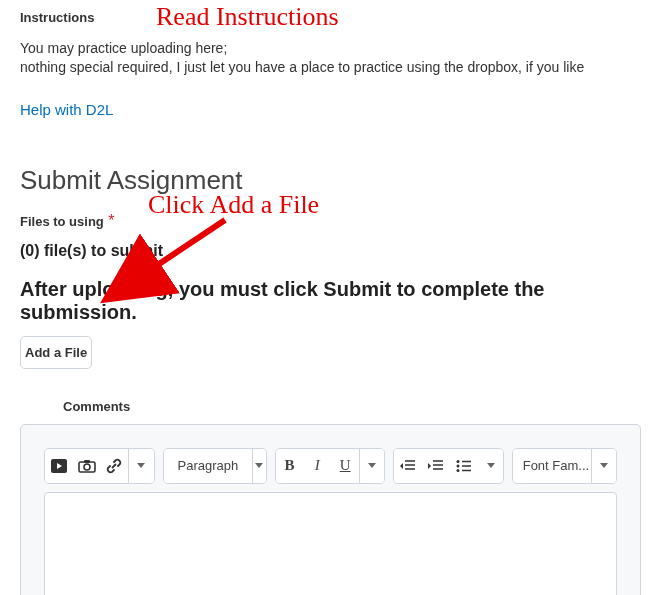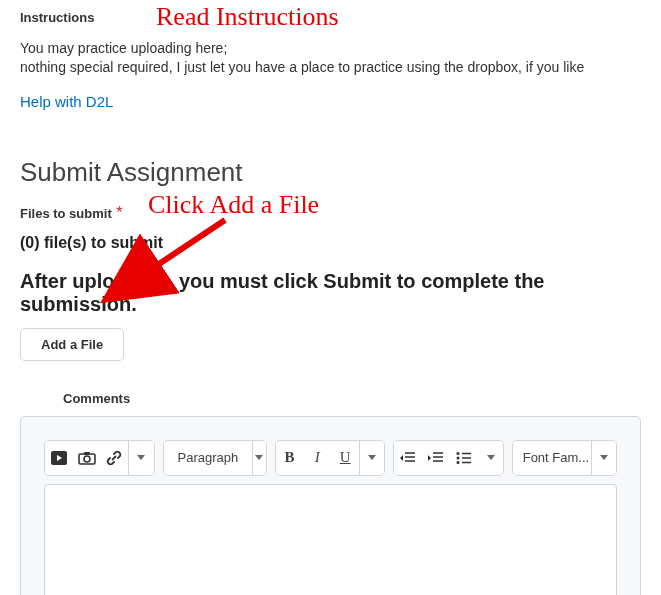--- a/index.html
+++ b/index.html
@@ -21,21 +21,21 @@
   }
   .instruction-text {
     font-size: 14px;
     color: #333;
     margin: 14px 0 12px 0;
     line-height: 1.35;
   }
   .help-link {
     color: #006fbf;
     font-size: 15px;
-    margin-top: 4px;
+    margin-top: 12px;
     display: inline-block;
     cursor: pointer;
   }
   .submit-heading {
     font-size: 26px;
     font-weight: 400;
     color: #444;
     margin-top: 46px;
     margin-bottom: 16px;
   }
@@ -55,21 +55,21 @@
     font-size: 20px;
     font-weight: 700;
     color: #222;
     margin-bottom: 12px;
   }
   .btn-row { display: flex; gap: 12px; margin-bottom: 30px; }
   .btn {
     border: 1px solid #cfd5dc;
     background: #fff;
     border-radius: 5px;
-    padding: 8px 20px;
+    padding: 8px 4px;
     font-size: 13px;
     font-weight: 600;
     color: #333;
     cursor: pointer;
   }
   .comments-label {
     font-size: 13px;
     font-weight: 600;
     color: #333;
     margin-bottom: 10px;
@@ -144,21 +144,21 @@
   <div class="instruction-text">
     <span>You may practice uploading here;</span><br>
     <span>nothing special required, I just let you have a place to practice using the dropbox, if you like</span>
   </div>
 
   <a class="help-link">Help with D2L</a>
 
   <div class="submit-heading">Submit Assignment</div>
 
   <div>
-    <span class="files-label">Files to submit</span>
+    <span class="files-label">Files to using</span>
     <span class="req">*</span>
   </div>
 
   <div class="file-count">(0) file(s) to submit</div>
 
   <div class="note">After uploading, you must click Submit to complete the submission.</div>
 
   <div class="btn-row">
     <button class="btn">Add a File</button>
   </div>

